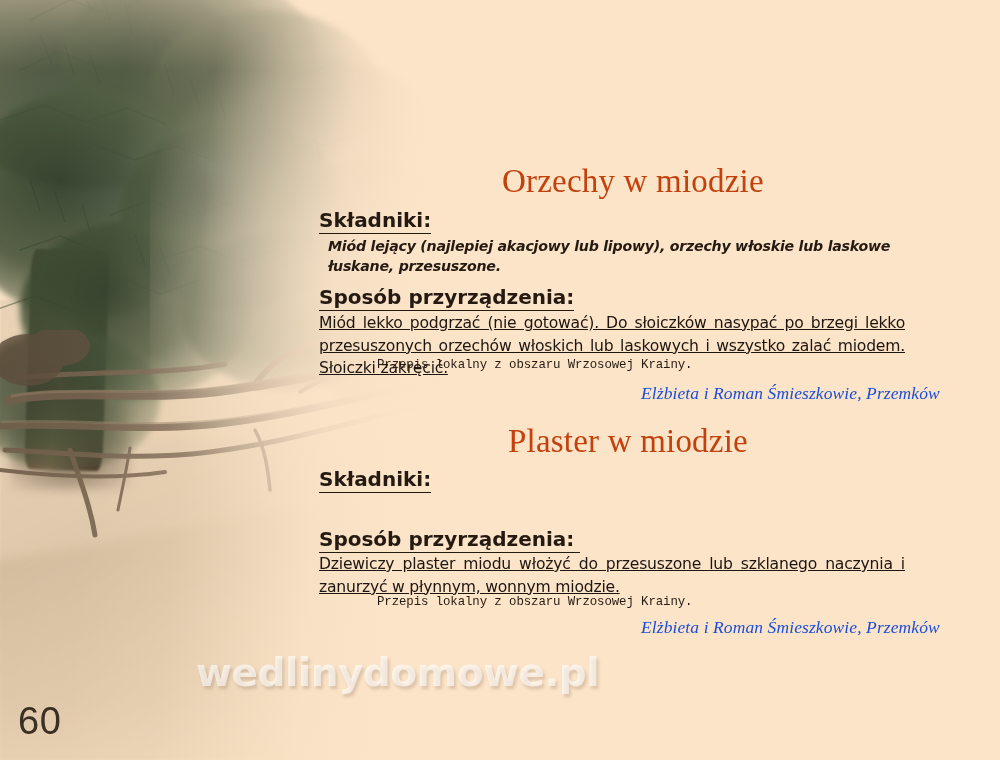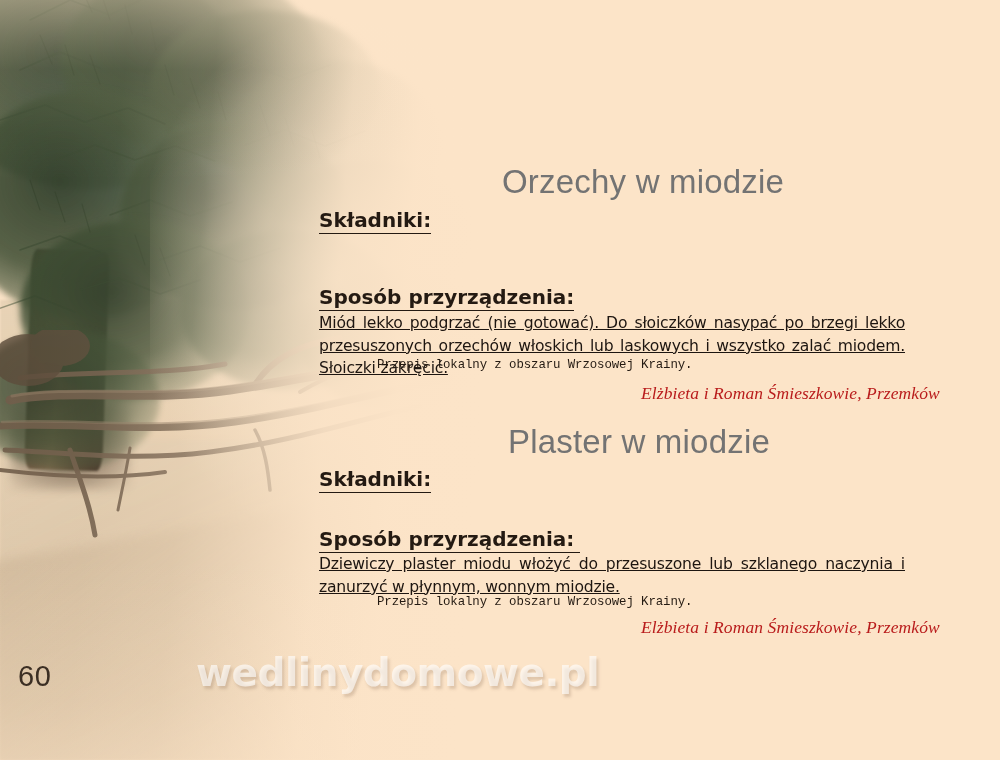--- a/index.html
+++ b/index.html
@@ -157,41 +157,41 @@
     color: rgba(255,255,255,0.62);
     text-shadow: 2px 3px 3px rgba(150,120,95,0.30);
     white-space: nowrap;
     user-select: none;
   }
 
   
   .page-number {
     position: absolute;
     left: 18px;
-    top: 660px;
+    top: 700px;
     font-family: "Liberation Sans", sans-serif;
-    font-size: 29px;
+    font-size: 38px;
     color: #3b2e23;
     letter-spacing: 0.5px;
   }
 
   
   .content {
     position: absolute;
     left: 0; top: 0;
     width: 1000px; height: 760px;
   }
 
   .recipe-title {
     position: absolute;
-    font-family: Liberation Sans, sans-serif;
+    font-family: Liberation Serif, serif;
     font-weight: 300;
     font-size: 33px;
     letter-spacing: 0.2px;
-    color: #737373;
+    color: #c2410c;
     white-space: nowrap;
   }
 
   .section-head {
     position: absolute;
     font-family: "DejaVu Sans", sans-serif;
     font-weight: bold;
     font-size: 20px;
     color: #241a12;
     white-space: nowrap;
@@ -229,21 +229,21 @@
     white-space: nowrap;
     letter-spacing: -0.1px;
     padding-left: 45px;
   }
 
   .attribution {
     position: absolute;
     font-family: "Liberation Serif", serif;
     font-style: italic;
     font-size: 17.5px;
-    color: #b91c1c;
+    color: #1d4ed8;
     white-space: nowrap;
     letter-spacing: 0.1px;
   }
 </style>
 </head>
 <body>
 
 <div id="page">
 
   <div class="photo-layer">
@@ -322,20 +322,21 @@
   <div class="watermark">wedlinydomowe.pl</div>
 
   <div class="page-number">60</div>
 
   <div class="content">
 
     <div class="recipe-title" style="left:502px; top:163px;">Orzechy w miodzie</div>
 
     <div class="section-head" style="left:319px; top:209px;">Składniki:</div>
 
+    <div class="ingredients" style="left:328px; top:236px; width:592px;">Miód lejący (najlepiej akacjowy lub lipowy), orzechy włoskie lub laskowe łuskane, przesuszone.</div>
 
     <div class="section-head" style="left:319px; top:286px;">Sposób przyrządzenia:</div>
 
     <div class="method justify" style="left:319px; top:312px; width:586px;">Miód lekko podgrzać (nie gotować). Do słoiczków nasypać po brzegi lekko przesuszonych orzechów włoskich lub laskowych i wszystko zalać miodem. Słoiczki zakręcić.</div>
 
     <div class="note" style="left:332px; top:358px;">Przepis lokalny z obszaru Wrzosowej Krainy.</div>
 
     <div class="attribution" style="left:641px; top:383px;">Elżbieta i Roman Śmieszkowie, Przemków</div>
 
     <div class="recipe-title" style="left:508px; top:423px;text-align:right;">Plaster w miodzie</div>

